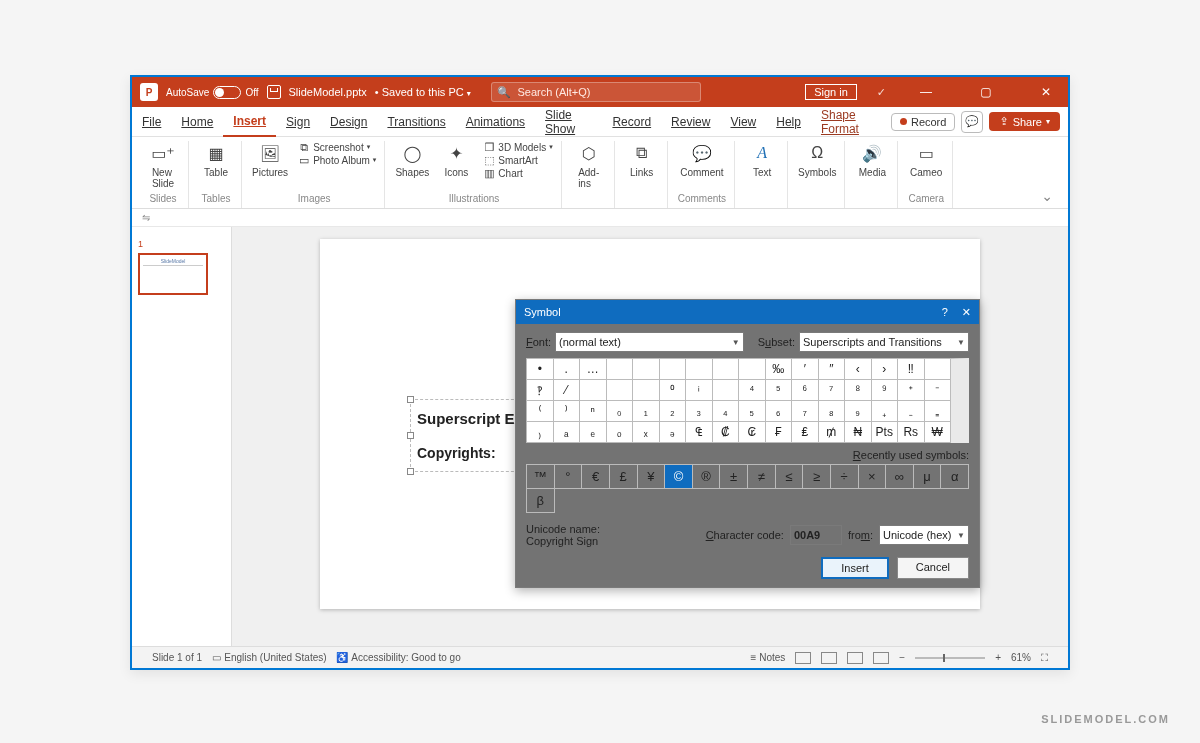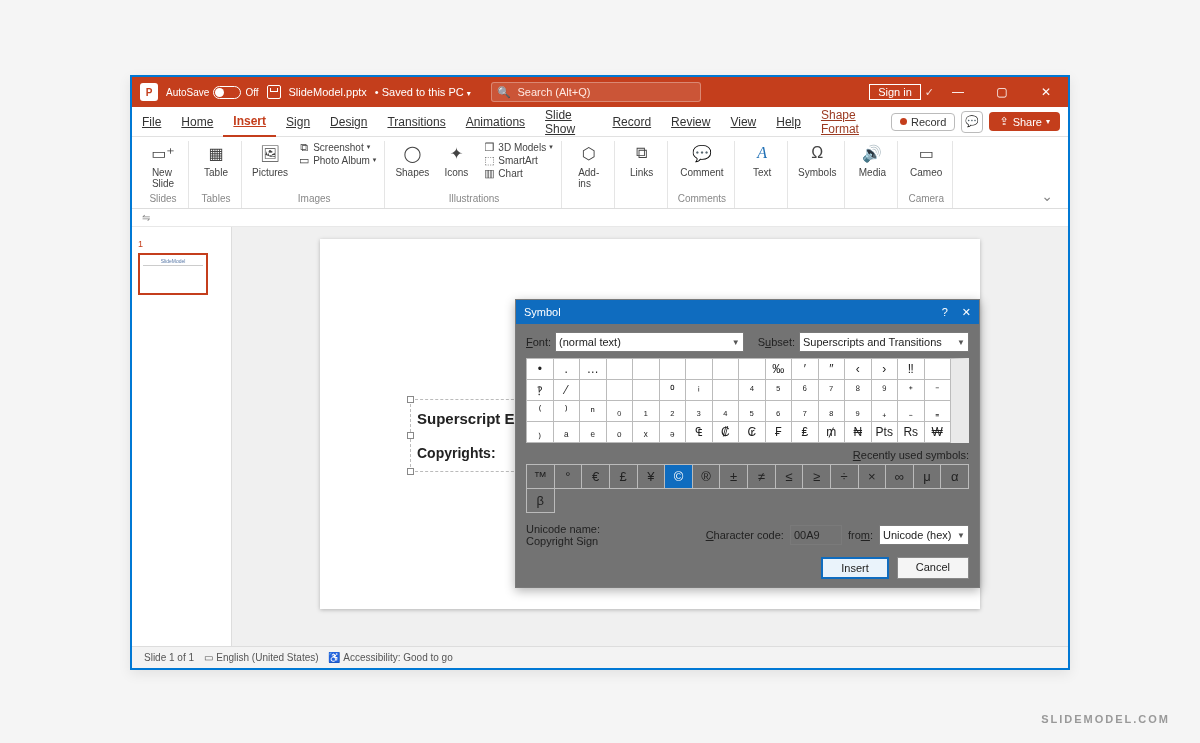--- a/index.html
+++ b/index.html
@@ -7,21 +7,21 @@
 .frame { position: absolute; left: 130px; top: 75px; width: 940px; height: 595px; border: 2px solid #0078D4; background: #fff; display: flex; flex-direction: column; box-shadow: 0 4px 12px rgba(0,0,0,0.08); }
 .titlebar { height: 30px; background: #C43E1C; display: flex; align-items: center; color: #fff; font-size: 11px; }
 .titlebar .tb-left { display: flex; align-items: center; gap: 8px; padding-left: 8px; }
 .titlebar .pp-icon { width: 18px; height: 18px; background: #fff; border-radius: 3px; display:flex; align-items:center; justify-content:center; color:#C43E1C; font-weight:bold; font-size:10px; }
 .autosave-pill { display:flex; align-items:center; gap:4px; font-size:10px; }
 .toggle { width: 28px; height: 13px; border: 1px solid #fff; border-radius: 7px; position: relative; }
 .toggle::after { content:""; position:absolute; width:9px; height:9px; background:#fff; border-radius:50%; top:1px; left:1px; }
 .save-ic { width:14px; height:14px; border:1px solid #fff; border-radius:2px; position:relative; }
 .save-ic::after { content:""; position:absolute; top:2px; left:2px; width:6px; height:3px; border:1px solid #fff; border-top:none; }
 .searchbox { margin-left: 20px; width: 210px; height: 20px; background: rgba(255,255,255,0.12); border:1px solid rgba(255,255,255,0.3); border-radius: 3px; display:flex; align-items:center; padding:0 6px; gap:6px; font-size:11px; color:#ffe9e2;}
-.tb-right { margin-left:auto; display:flex; align-items:center; gap:4px; padding-right:2px; }
+.tb-right { margin-left:auto; display:flex; align-items:center; gap:20px; padding-right:2px; }
 .signin { border:1px solid #fff; padding:1px 8px; font-size:11px; }
 .win-btn { width:40px; height:30px; display:flex; align-items:center; justify-content:center; font-size:12px; }
 .menubar { height: 30px; background:#fff; border-bottom:1px solid #e1e1e1; display:flex; align-items:center; font-size:12px; color:#333; }
 .menubar .mtab { padding: 0 10px; height:30px; display:flex; align-items:center; cursor:default;text-decoration:underline; }
 .menubar .mtab.active { color:#C43E1C; border-bottom:2px solid #C43E1C; font-weight:600;}
 .menubar .shape-fmt { color:#9b3a21; }
 .menubar .right-tools { margin-left:auto; display:flex; align-items:center; gap:6px; padding-right:8px; }
 .rec { border:1px solid #bbb; border-radius:4px; padding:2px 8px; font-size:11px; display:flex; align-items:center; gap:4px;}
 .rec-dot{ width:7px;height:7px;background:#C43E1C;border-radius:50%;}
 .comment-ic{ width:22px;height:22px; border:1px solid #bbb; border-radius:4px; display:flex;align-items:center;justify-content:center; font-size:11px;}
@@ -66,26 +66,26 @@
 .grid div { border-right:1px solid #bbb; border-bottom:1px solid #bbb; height:21px; display:flex; align-items:center; justify-content:center; font-size:12px; background:#fff;}
 .grid.scrolly { border-right:18px solid #e9e9e9; position:relative;}
 .recent-lbl { font-size:11px; margin-bottom:3px;text-align:right;}
 .recent { display:grid; grid-template-columns: repeat(16, 1fr); border-top:1px solid #bbb; border-left:1px solid #bbb;}
 .recent div { border-right:1px solid #bbb; border-bottom:1px solid #bbb; height:24px; display:flex; align-items:center; justify-content:center; font-size:13px;}
 .recent .sel-sym { background:#0f6cbf; color:#fff; }
 .uni-row { display:flex; align-items:center; margin-top:10px; gap:6px;}
 .uni-row .lbl { font-size:11px; }
 .uni-row .uname { font-weight:400; }
 .uni-row .spacer { flex:1; }
-.code-in { border:1px solid #7a7a7a; width:52px; height:20px; font-size:11px; padding:0 3px; display:flex; align-items:center;}
+.code-in { border:1px solid #7a7a7a; width:52px; height:20px; font-size:11px; padding:0 3px; display:flex; align-items:center;font-weight:bold;}
 .btnrow { display:flex; justify-content:flex-end; gap:8px; margin-top:10px;}
 .btn { border:1px solid #888; padding:3px 18px; font-size:11px; background:#f5f5f5;}
 .btn.primary { border:2px solid #0f6cbf; background:#eaf3fb; }
 
-.status { height:22px; background:#f3f3f3; border-top:1px solid #ddd; display:flex; align-items:center; font-size:10px; color:#555; padding:0 12px; gap:10px;}
+.status { height:22px; background:#f3f3f3; border-top:1px solid #ddd; display:flex; align-items:center; font-size:10px; color:#555; padding:0 20px; gap:10px;}
 .status .sr { margin-left:auto; display:flex; align-items:center; gap:10px;}
 .viewbtn { width:16px; height:12px; border:1px solid #888; }
 .zoom-track { width:70px; height:2px; background:#bbb; position:relative;}
 .zoom-track::after{ content:""; position:absolute; left:40%; top:-3px; width:2px; height:8px; background:#666;}
 .watermark { position:absolute; right:30px; bottom:18px; font-size:11px; letter-spacing:2px; color:#999; font-weight:600;}
 </style>
 </head>
 <body>
 
 <div class="frame">
@@ -430,16 +430,28 @@
         </div>
 
       </div>
     </div>
   </div>
 
   <div class="status">
     <span>Slide 1 of 1</span>
     <span>▭ <span>English (United States)</span></span>
     <span>♿ <span>Accessibility: Good to go</span></span>
+    <div class="sr">
+      <span>≡ <span>Notes</span></span>
+      <span class="viewbtn"></span>
+      <span class="viewbtn"></span>
+      <span class="viewbtn"></span>
+      <span class="viewbtn"></span>
+      <span>−</span>
+      <span class="zoom-track"></span>
+      <span>+</span>
+      <span>61%</span>
+      <span>⛶</span>
+    </div>
   </div>
 </div>
 
 <div class="watermark">SLIDEMODEL.COM</div>
 
 </body></html>

